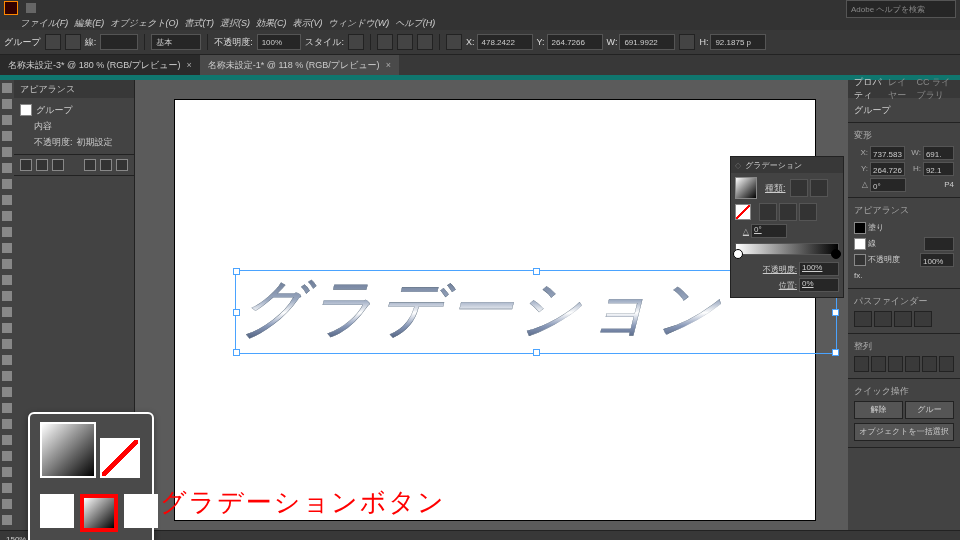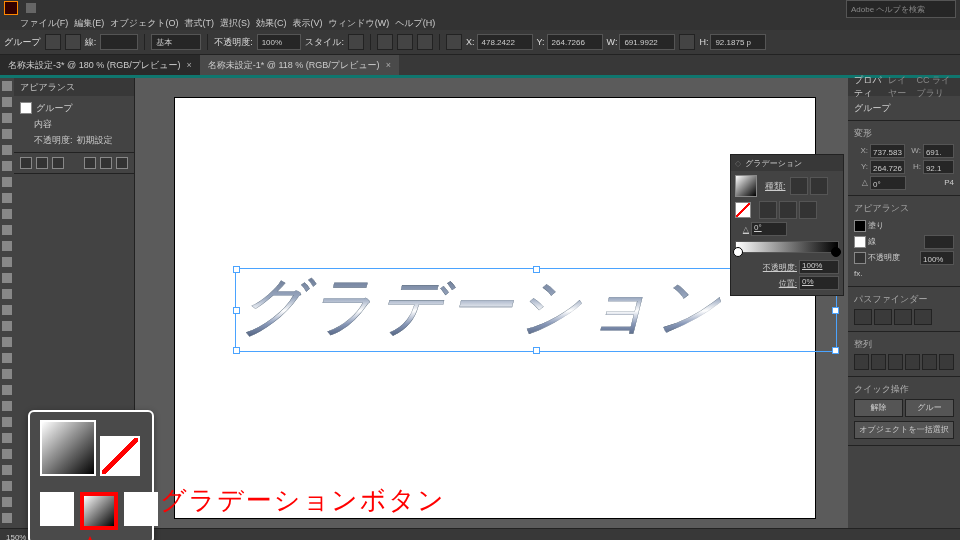--- a/index.html
+++ b/index.html
@@ -1,28 +1,28 @@
 <!DOCTYPE html>
 <html><head>
 <meta charset="utf-8">
 <style>
   html,body{margin:0;padding:0;width:960px;height:540px;overflow:hidden;background:#333;font-family:"Meiryo","Hiragino Sans",sans-serif;font-size:9px;color:#ccc;}
   .titlebar{height:16px;background:#333;display:flex;align-items:center;padding:0 4px;gap:8px;}
   .titlebar .logo{width:12px;height:12px;background:#330000;border:1px solid #f80;}
   .titlebar .home{width:10px;height:10px;background:#666;}
   .menubar{height:14px;display:flex;align-items:center;gap:2px;padding:0 18px;}
-  .menubar span{padding:0 2px;}
+  .menubar span{padding:0 2px;font-style:italic;}
   .ctrlbar{height:24px;background:#383838;display:flex;align-items:center;gap:4px;padding:0 4px;border-bottom:1px solid #222;}
   .ctrlbar .lbl{font-size:9px;color:#ddd;}
   .ctrlbar .box{height:14px;background:#262626;border:1px solid #555;padding:0 4px;display:flex;align-items:center;font-size:8px;}
   .ctrlbar .slot{display:flex;align-items:center;gap:2px;}
   .ctrlbar .ic{width:14px;height:14px;background:#444;border:1px solid #222;}
   .ctrlbar .sep{width:1px;height:16px;background:#222;margin:0 2px;}
   .search{position:absolute;right:4px;top:0;height:16px;width:100px;background:#262626;border:1px solid #555;font-size:8px;color:#888;padding:0 4px;display:flex;align-items:center;}
-  .tabbar{height:20px;background:#383838;display:flex;align-items:flex-end;border-bottom:3px solid #0f766e;}
+  .tabbar{height:20px;background:#383838;display:flex;align-items:flex-end;border-bottom:5px solid #0f766e;}
   .tabbar .tab{height:20px;padding:0 8px;display:flex;align-items:center;font-size:9px;background:#2a2a2a;}
   .tabbar .tab.active{background:#4a4a4a;}
   .tabbar .tab .x{margin-left:6px;color:#aaa;}
   .main{position:relative;height:calc(540px - 16px - 14px - 24px - 20px - 16px);display:flex;}
   .toolstrip{width:14px;background:#434343;display:flex;flex-direction:column;gap:0;}
   .toolstrip .t{width:14px;height:16px;display:flex;align-items:center;justify-content:center;}
   .toolstrip .t span{width:10px;height:10px;background:#888;}
   .leftdock{width:120px;background:#434343;border-right:1px solid #222;}
   .panel{border-bottom:1px solid #222;}
   .panel .hd{height:18px;display:flex;align-items:center;padding:0 6px;background:#383838;font-size:9px;}

